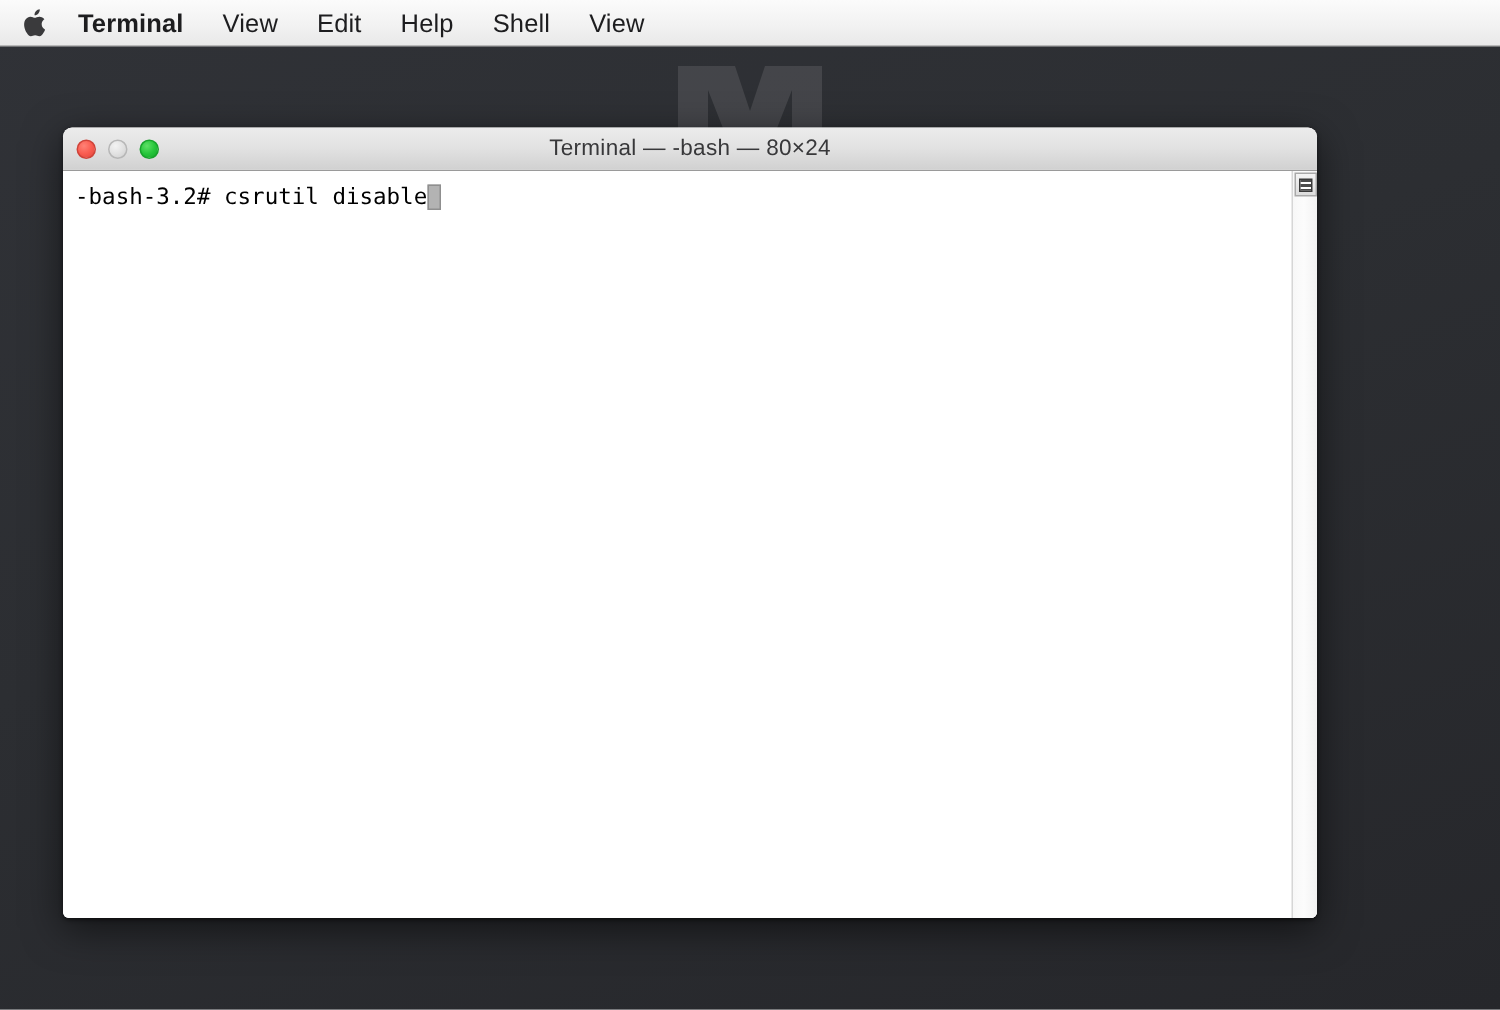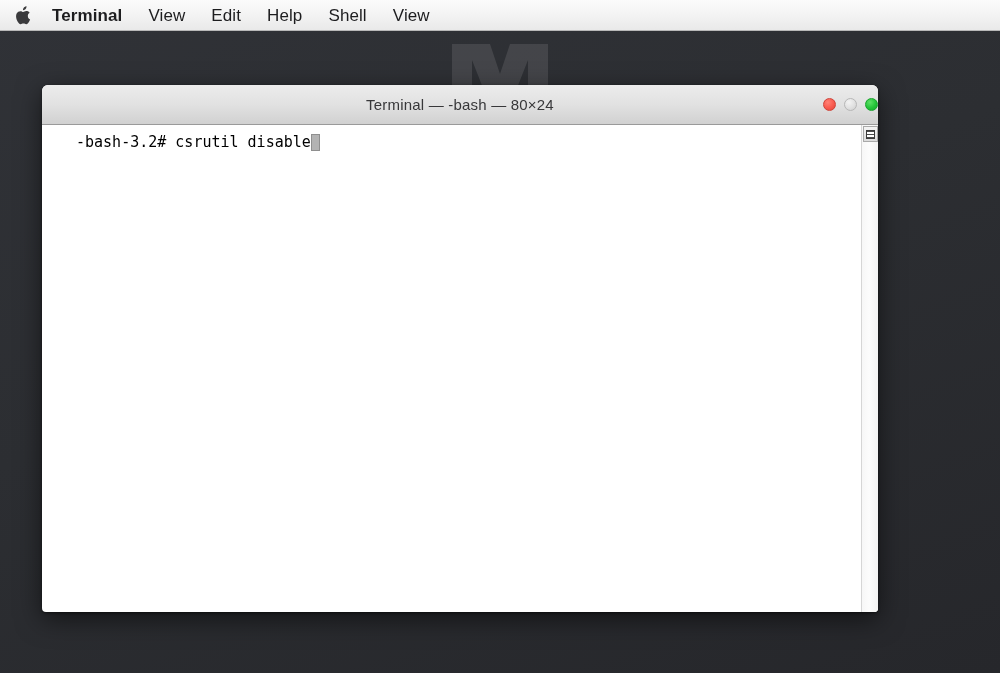--- a/index.html
+++ b/index.html
@@ -99,30 +99,29 @@
     width: 836px;
     height: 527px;
     z-index: 20;
     box-shadow: 0 7px 26px rgba(0,0,0,0.55), 0 1px 3px rgba(0,0,0,0.5);
     border-radius: 6px 6px 4px 4px;
     background: #ffffff;
     display: flex;
     flex-direction: column;
   }
   #titlebar {
-    height: 40px;
+    height: 29px;
     border-radius: 6px 6px 0 0;
     background: linear-gradient(to bottom, #ececec 0%, #e2e2e2 48%, #d1d1d1 100%);
     border-bottom: 1px solid #9a9a9a;
     box-sizing: border-box;
     position: relative;
     display: flex;
     align-items: center;
     flex: 0 0 auto;
-    justify-content: flex-end;
   }
   #traffic-lights {
     display: flex;
     align-items: center;
     gap: 8px;
     padding-left: 9px;
   }
   .light {
     width: 13px;
     height: 13px;
@@ -153,21 +152,20 @@
     letter-spacing: 0.2px;
   }
 
   #terminal-body {
     flex: 1 1 auto;
     background: #ffffff;
     position: relative;
     overflow: hidden;
     border-radius: 0 0 4px 4px;
     display: flex;
-    margin-left: 26px;
   }
   #terminal-text-area {
     flex: 1 1 auto;
     padding: 8px 0 0 8px;
     box-sizing: border-box;
   }
   .term-line {
     font-family: "DejaVu Sans Mono", "Liberation Mono", monospace;
     font-size: 15px;
     line-height: 18px;

